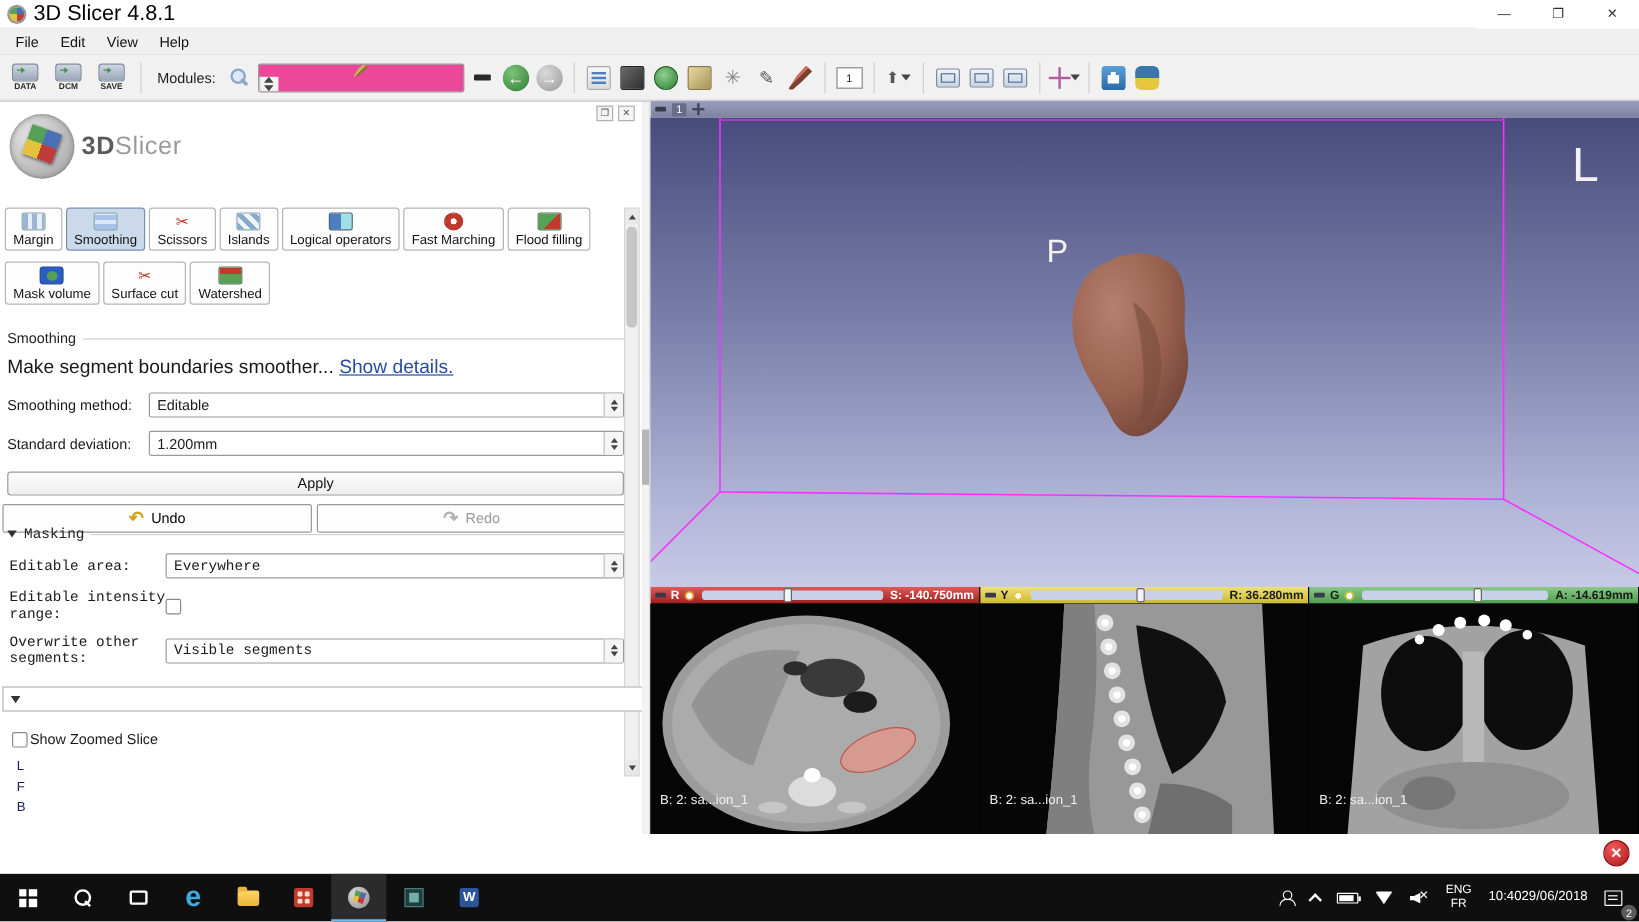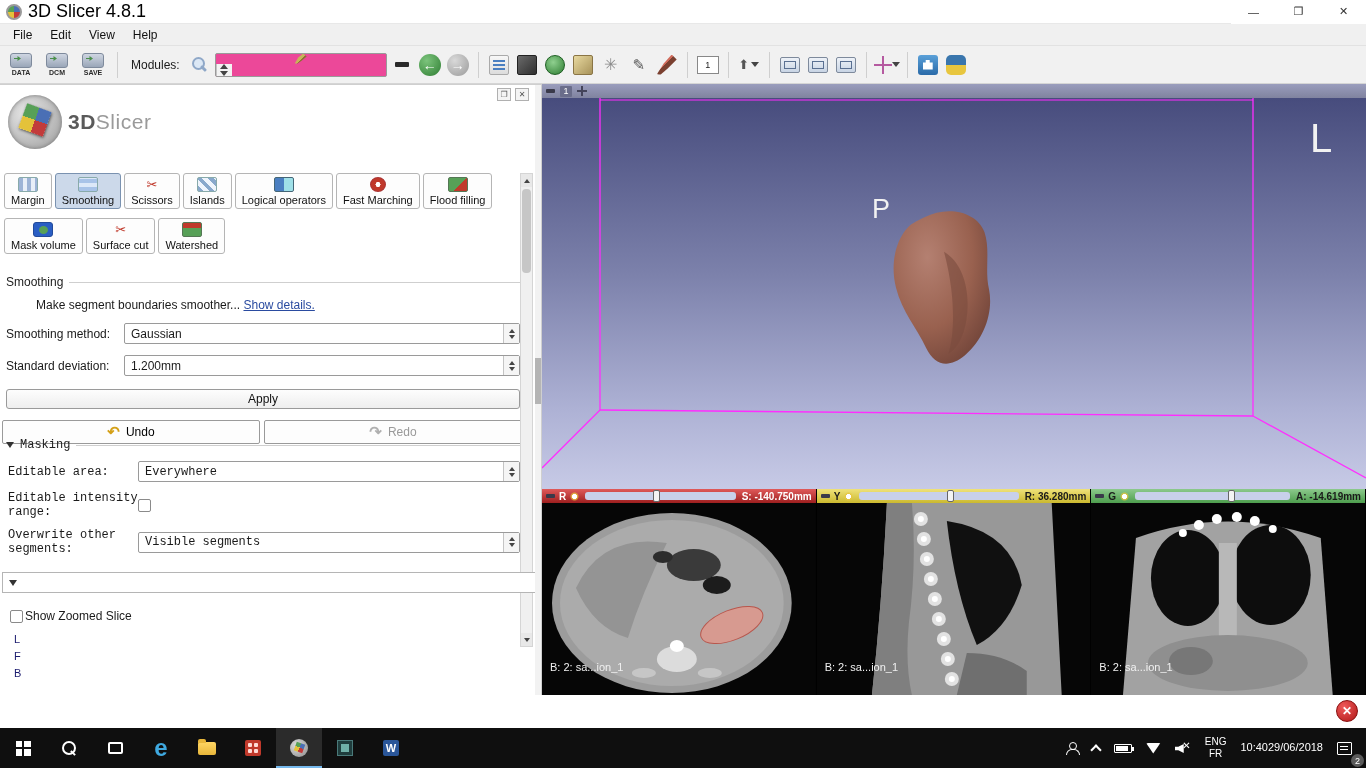--- a/index.html
+++ b/index.html
@@ -91,21 +91,21 @@
   .ei-mask { background:#2a5ec4; border-radius:3px; position:relative; border:1px solid #224a9a; }
   .ei-mask::after { content:""; position:absolute; left:5px; top:3px; width:9px; height:8px; background:#57a057; border-radius:50%; }
   .ei-surface { color:#c0392b; }
   .ei-watershed { background:linear-gradient(180deg,#c0392b 40%,#57a057 40%); border:1px solid #575; }
 
   .group { position:absolute; left:6px; width:514px; }
   .smoothing-group { top:190px; }
   .group-title-row { display:flex; align-items:center; gap:6px; }
   .group-title { font-size:12px; color:#222; }
   .group-line { flex:1; height:1px; background:#cfcfcf; }
-  .desc-row { margin-top:9px; font-size:12px;margin-left:30px; }
+  .desc-row { margin-top:9px; font-size:16px; }
   .link { color:#2a4ba0; text-decoration:underline; }
   .form-row { display:flex; align-items:center; margin-top:11px; }
   .form-label { width:118px; font-size:12px; }
   .combo { flex:1; height:21px; background:#fff; border:1px solid #9a9a9a; border-radius:2px; display:flex; align-items:center; }
   .combo .ctext { flex:1; padding:0 6px; font-size:12px; }
   .spin-col { width:16px; align-self:stretch; border-left:1px solid #c4c4c4; display:flex; flex-direction:column; align-items:center; justify-content:center; gap:2px; background:#f5f5f5; }
   .tri-up-s { width:0; height:0; border-left:3px solid transparent; border-right:3px solid transparent; border-bottom:4px solid #444; }
   .tri-down-s { width:0; height:0; border-left:3px solid transparent; border-right:3px solid transparent; border-top:4px solid #444; }
   .apply-btn { margin-top:13px; width:100%; height:20px; background:linear-gradient(#fdfdfd,#eee); border:1px solid #9a9a9a; border-radius:3px; font-size:12px; color:#111; }
   .undo-redo { position:absolute; top:335px; left:2px; width:520px; display:flex; gap:4px; }
@@ -376,21 +376,21 @@
         <span class="group-title">Smoothing</span>
         <span class="group-line"></span>
       </div>
       <div class="desc-row">
         <span>Make segment boundaries smoother...</span>
         <span class="link">Show details.</span>
       </div>
       <div class="form-row">
         <span class="form-label">Smoothing method:</span>
         <div class="combo">
-          <span class="ctext">Gaussian</span>
+          <span class="ctext">Editable</span>
           <span class="spin-col">
             <span class="tri-up-s"></span>
             <span class="tri-down-s"></span>
           </span>
         </div>
       </div>
       <div class="form-row">
         <span class="form-label">Standard deviation:</span>
         <div class="combo">
           <span class="ctext">1.200mm</span>

